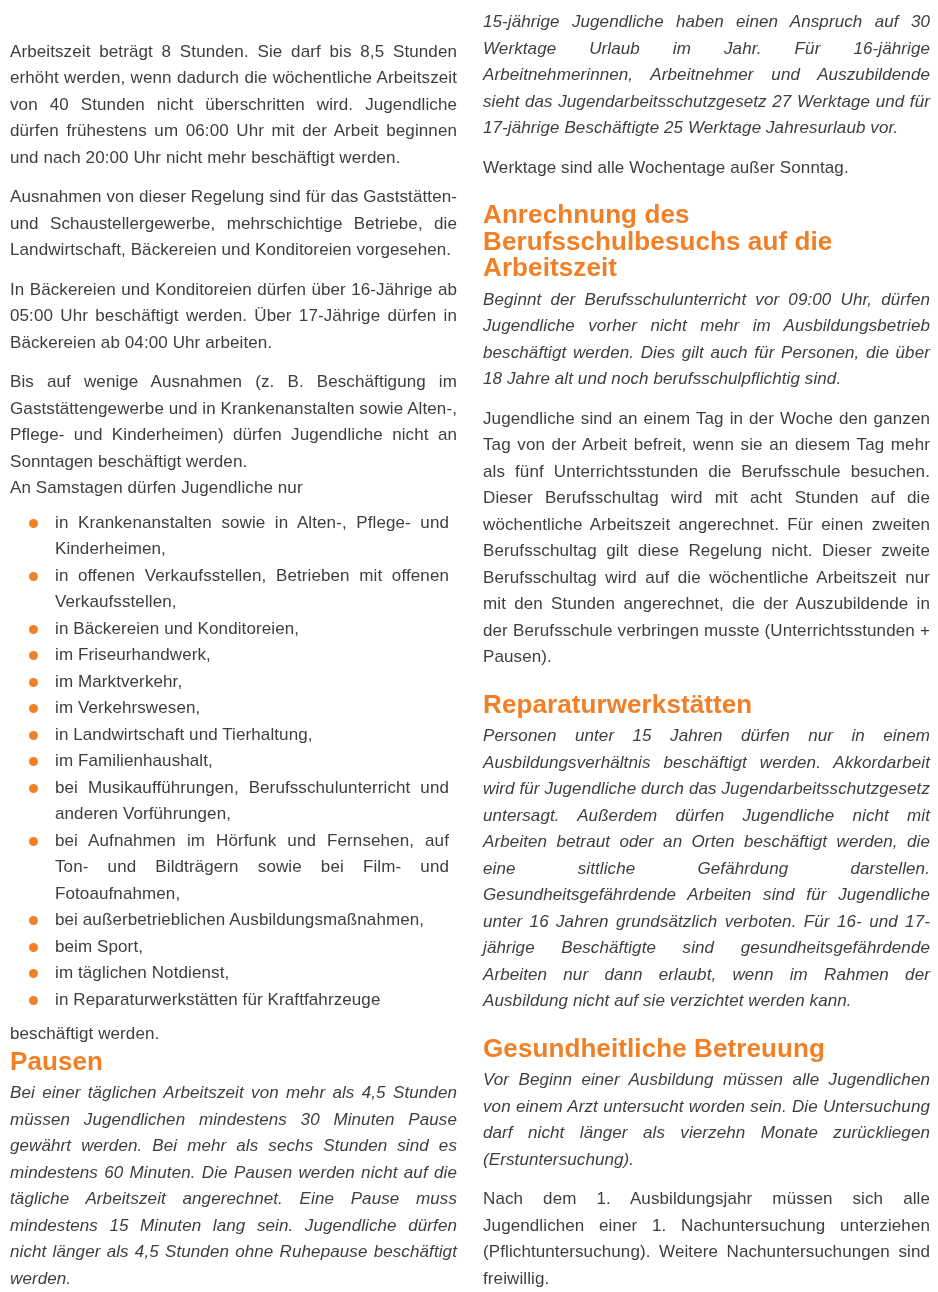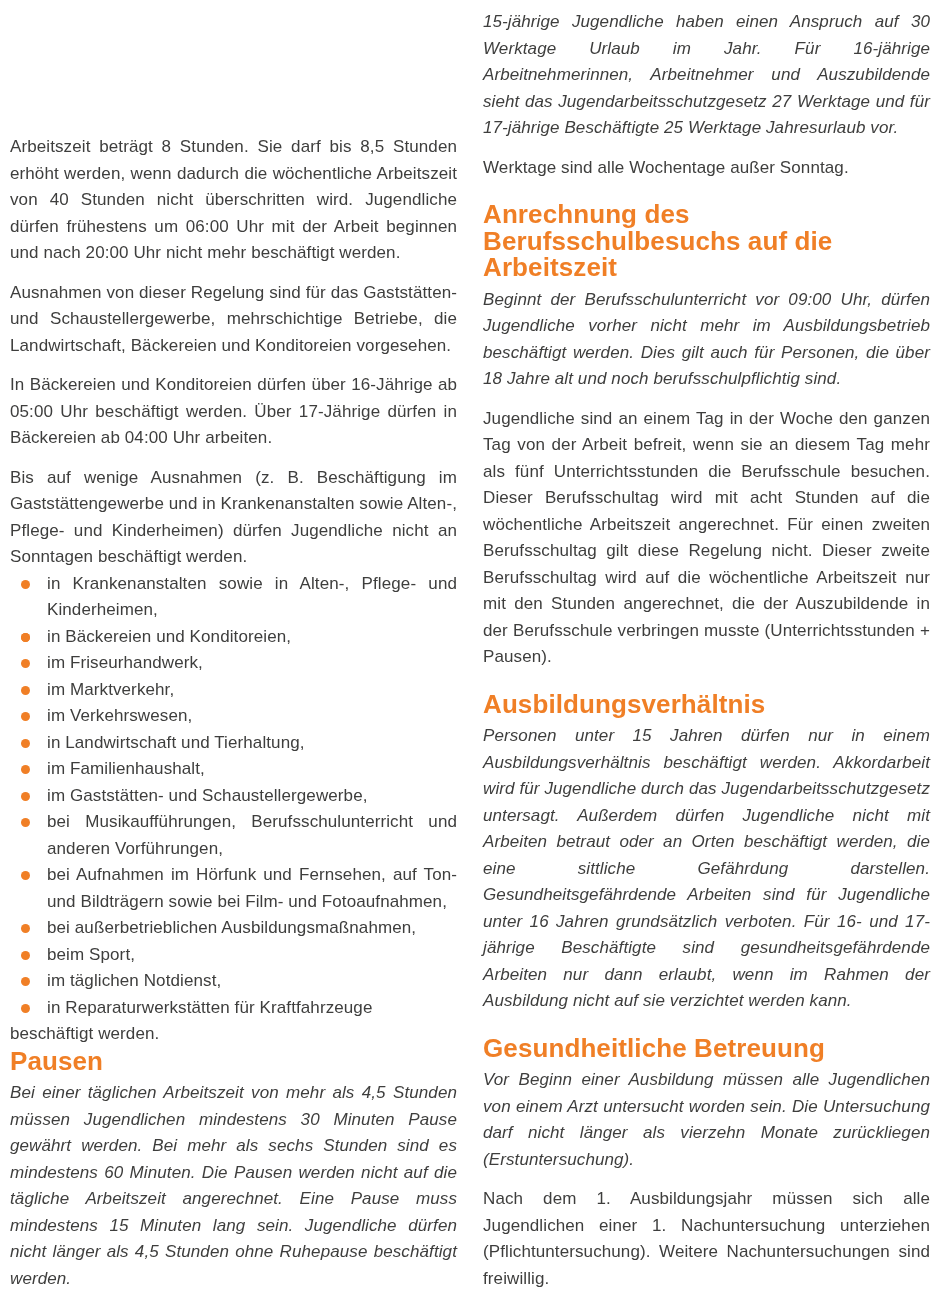--- a/index.html
+++ b/index.html
@@ -21,21 +21,21 @@
   p.par { margin: 13px 0 0; text-align: justify; }
   p.par:first-child { margin-top: 0; }
   p.plain { margin: 0; text-align: left; }
   h2.sec-head {
     color: var(--accent);
     font-size: 26px; line-height: 26.5px; font-weight: bold;
     margin: 20px 0 0; letter-spacing: 0.1px;
   }
   .section h2 + p.par { margin-top: 6px; font-style: italic; }
   .sections > .section:first-child > h2 { margin-top: 0; }
-  ul.blist { list-style: none; margin: 0; padding: 0; }
+  ul.blist { list-style: none; margin: 8px; padding: 0; }
   ul.blist li {
     position: relative; padding-left: 37px;
     text-align: justify; margin: 0;
   }
   .dot {
     position: absolute; left: 11px; top: 9px;
     width: 9px; height: 9px; border-radius: 50%;
     background: var(--accent);
     display: inline-block;
   }
@@ -46,30 +46,30 @@
 
 <div class="page">
 
   <div class="col">
     <div id="left-paras">
         <p class="par">Arbeitszeit beträgt 8 Stunden. Sie darf bis 8,5 Stunden erhöht werden, wenn dadurch die wöchentliche Arbeitszeit von 40 Stunden nicht überschritten wird. Jugendliche dürfen frühestens um 06:00 Uhr mit der Arbeit beginnen und nach 20:00 Uhr nicht mehr beschäftigt werden.</p>
         <p class="par">Ausnahmen von dieser Regelung sind für das Gaststätten- und Schaustellergewerbe, mehrschichtige Betriebe, die Landwirtschaft, Bäckereien und Konditoreien vorgesehen.</p>
         <p class="par">In Bäckereien und Konditoreien dürfen über 16-Jährige ab 05:00 Uhr beschäftigt werden. Über 17-Jährige dürfen in Bäckereien ab 04:00 Uhr arbeiten.</p>
         <p class="par">Bis auf wenige Ausnahmen (z. B. Beschäftigung im Gaststättengewerbe und in Krankenanstalten sowie Alten-, Pflege- und Kinderheimen) dürfen Jugendliche nicht an Sonntagen beschäftigt werden.</p>
       </div>
+    <p class="par intro plain">An Samstagen dürfen Jugendliche nur</p>
     <ul class="blist" id="saturday-list">
         <li><span class="dot"></span><span>in Krankenanstalten sowie in Alten-, Pflege- und Kinderheimen,</span></li>
-        <li><span class="dot"></span></li>
+        <li><span class="dot"></span><span>in offenen Verkaufsstellen, Betrieben mit offenen Verkaufsstellen,</span></li>
         <li><span class="dot"></span><span>in Bäckereien und Konditoreien,</span></li>
         <li><span class="dot"></span><span>im Friseurhandwerk,</span></li>
         <li><span class="dot"></span><span>im Marktverkehr,</span></li>
         <li><span class="dot"></span><span>im Verkehrswesen,</span></li>
         <li><span class="dot"></span><span>in Landwirtschaft und Tierhaltung,</span></li>
         <li><span class="dot"></span><span>im Familienhaushalt,</span></li>
-        <li><span class="dot"></span><span>im Gaststätten- und Schaustellergewerbe,</span></li>
         <li><span class="dot"></span><span>bei Musikaufführungen, Berufsschulunterricht und anderen Vorführungen,</span></li>
         <li><span class="dot"></span><span>bei Aufnahmen im Hörfunk und Fernsehen, auf Ton- und Bildträgern sowie bei Film- und Fotoaufnahmen,</span></li>
         <li><span class="dot"></span><span>bei außerbetrieblichen Ausbildungsmaßnahmen,</span></li>
         <li><span class="dot"></span><span>beim Sport,</span></li>
         <li><span class="dot"></span><span>im täglichen Notdienst,</span></li>
         <li><span class="dot"></span><span>in Reparaturwerkstätten für Kraftfahrzeuge</span></li>
       </ul>
     <p class="plain">beschäftigt werden.</p>
     <div class="sections" id="left-sections">
         <div class="section">
@@ -85,21 +85,21 @@
           <h2 class="sec-head">Urlaub</h2>
           <p class="par">15-jährige Jugendliche haben einen Anspruch auf 30 Werktage Urlaub im Jahr. Für 16-jährige Arbeitnehmerinnen, Arbeitnehmer und Auszubildende sieht das Jugendarbeitsschutzgesetz 27 Werktage und für 17-jährige Beschäftigte 25 Werktage Jahresurlaub vor.</p>
           <p class="par">Werktage sind alle Wochentage außer Sonntag.</p>
         </div>
         <div class="section">
           <h2 class="sec-head">Anrechnung des Berufsschulbesuchs auf die Arbeitszeit</h2>
           <p class="par">Beginnt der Berufsschulunterricht vor 09:00 Uhr, dürfen Jugendliche vorher nicht mehr im Ausbildungsbetrieb beschäftigt werden. Dies gilt auch für Personen, die über 18 Jahre alt und noch berufsschulpflichtig sind.</p>
           <p class="par">Jugendliche sind an einem Tag in der Woche den ganzen Tag von der Arbeit befreit, wenn sie an diesem Tag mehr als fünf Unterrichtsstunden die Berufsschule besuchen. Dieser Berufsschultag wird mit acht Stunden auf die wöchentliche Arbeitszeit angerechnet. Für einen zweiten Berufsschultag gilt diese Regelung nicht. Dieser zweite Berufsschultag wird auf die wöchentliche Arbeitszeit nur mit den Stunden angerechnet, die der Auszubildende in der Berufsschule verbringen musste (Unterrichtsstunden + Pausen).</p>
         </div>
         <div class="section">
-          <h2 class="sec-head">Ausbildungsverhältnis</h2>
+          <h2 class="sec-head">Reparaturwerkstätten</h2>
           <p class="par">Personen unter 15 Jahren dürfen nur in einem Ausbildungsverhältnis beschäftigt werden. Akkordarbeit wird für Jugendliche durch das Jugendarbeitsschutzgesetz untersagt. Außerdem dürfen Jugendliche nicht mit Arbeiten betraut oder an Orten beschäftigt werden, die eine sittliche Gefährdung darstellen. Gesundheitsgefährdende Arbeiten sind für Jugendliche unter 16 Jahren grundsätzlich verboten. Für 16- und 17-jährige Beschäftigte sind gesundheitsgefährdende Arbeiten nur dann erlaubt, wenn im Rahmen der Ausbildung nicht auf sie verzichtet werden kann.</p>
         </div>
         <div class="section">
           <h2 class="sec-head">Gesundheitliche Betreuung</h2>
           <p class="par">Vor Beginn einer Ausbildung müssen alle Jugendlichen von einem Arzt untersucht worden sein. Die Untersuchung darf nicht länger als vierzehn Monate zurückliegen (Erstuntersuchung).</p>
           <p class="par">Nach dem 1. Ausbildungsjahr müssen sich alle Jugendlichen einer 1. Nachuntersuchung unterziehen (Pflichtuntersuchung). Weitere Nachuntersuchungen sind freiwillig.</p>
         </div>
       </div>
   </div>
 

